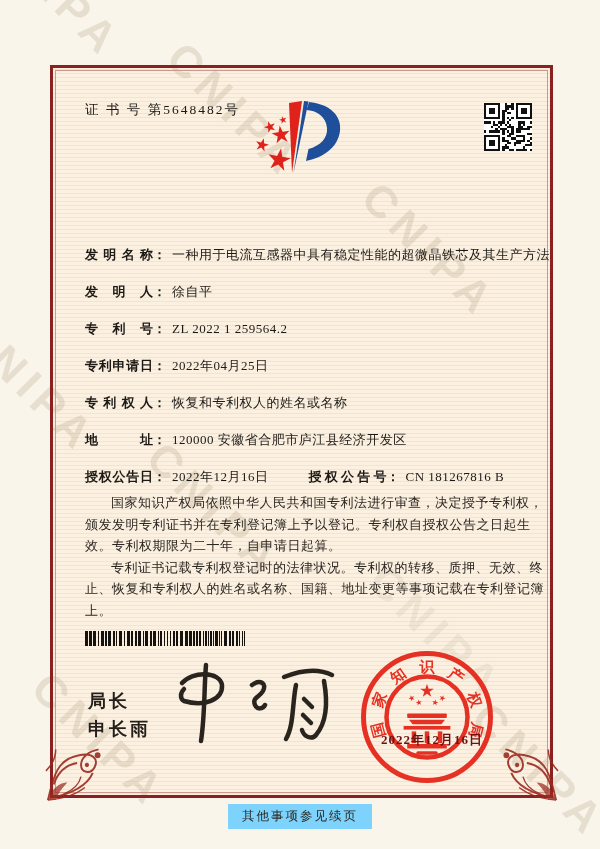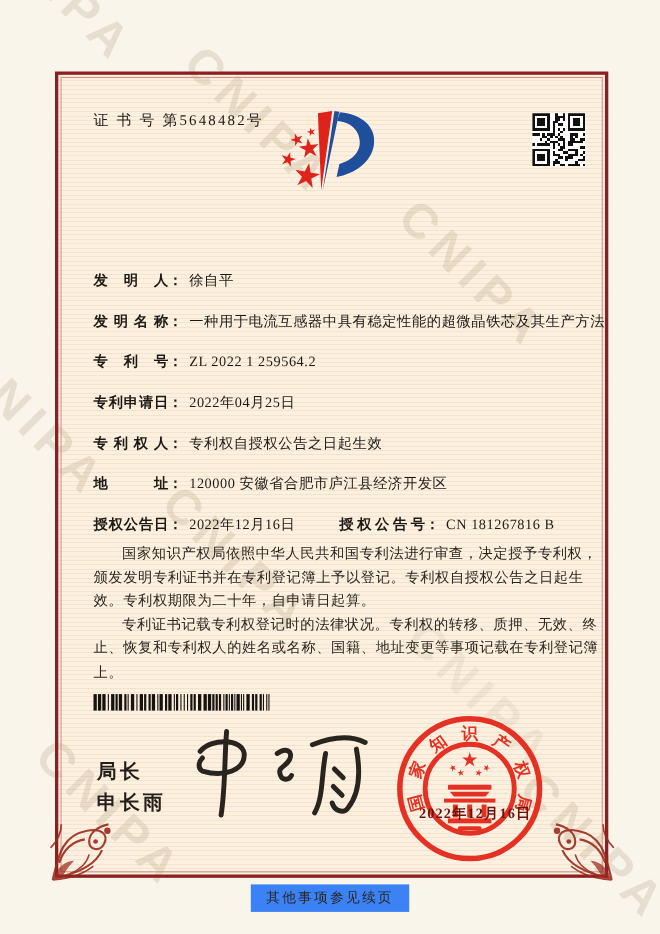--- a/index.html
+++ b/index.html
@@ -87,21 +87,21 @@
     font-family:"Liberation Sans",sans-serif;
   }
   .seal-date{
     position:absolute;left:314px;top:666px;width:136px;text-align:center;
     font-size:13px;font-weight:bold;color:#6e1210;letter-spacing:1px;z-index:6;
     white-space:nowrap;
   }
   .page-num{position:absolute;left:0;top:711px;width:100%;text-align:center;font-size:12.5px;letter-spacing:1px;}
   .note-box{
     position:absolute;left:50%;top:804px;transform:translateX(-50%);
-    background:#3b82f6;padding:4px 14px;font-size:12.5px;letter-spacing:2px;z-index:6;color:#2b2620;
+    background:#7dd3fc;padding:4px 14px;font-size:12.5px;letter-spacing:2px;z-index:6;color:#2b2620;
   }
 </style>
 </head>
 <body>
 
 <div class="paper"></div>
 
 <div class="wm-layer">
   <div class="wm" style="left:-30px;top:-35px">CNIPA</div>
   <div class="wm" style="left:150px;top:85px">CNIPA</div>
@@ -375,33 +375,33 @@
         <rect x="15" y="20" width="1" height="1" fill="#111"></rect>
         <rect x="16" y="20" width="1" height="1" fill="#111"></rect>
         <rect x="17" y="20" width="1" height="1" fill="#111"></rect>
         <rect x="18" y="20" width="1" height="1" fill="#111"></rect>
         <rect x="20" y="20" width="1" height="1" fill="#111"></rect>
       </svg></div>
 
 
   <div class="fields">
     <div class="field-row">
+      <span class="flabel">发明名称</span><span class="fcolon">：</span><span class="fvalue">一种用于电流互感器中具有稳定性能的超微晶铁芯及其生产方法</span>
+    </div>
+    <div class="field-row">
       <span class="flabel">发明人</span><span class="fcolon">：</span><span class="fvalue">徐自平</span>
     </div>
     <div class="field-row">
-      <span class="flabel">发明名称</span><span class="fcolon">：</span><span class="fvalue">一种用于电流互感器中具有稳定性能的超微晶铁芯及其生产方法</span>
-    </div>
-    <div class="field-row">
       <span class="flabel">专利号</span><span class="fcolon">：</span><span class="fvalue">ZL 2022 1 259564.2</span>
     </div>
     <div class="field-row">
       <span class="flabel">专利申请日</span><span class="fcolon">：</span><span class="fvalue">2022年04月25日</span>
     </div>
     <div class="field-row">
-      <span class="flabel">专利权人</span><span class="fcolon">：</span><span class="fvalue">专利权自授权公告之日起生效</span>
+      <span class="flabel">专利权人</span><span class="fcolon">：</span><span class="fvalue">恢复和专利权人的姓名或名称</span>
     </div>
     <div class="field-row">
       <span class="flabel">地址</span><span class="fcolon">：</span><span class="fvalue">120000 安徽省合肥市庐江县经济开发区</span>
     </div>
     <div class="field-row">
       <span class="flabel">授权公告日</span><span class="fcolon">：</span><span class="fvalue">2022年12月16日</span><span class="flabel second">授权公告号</span><span class="fcolon">：</span><span class="fvalue">CN 181267816 B</span>
     </div>
   </div>
 
   <div class="paras">

